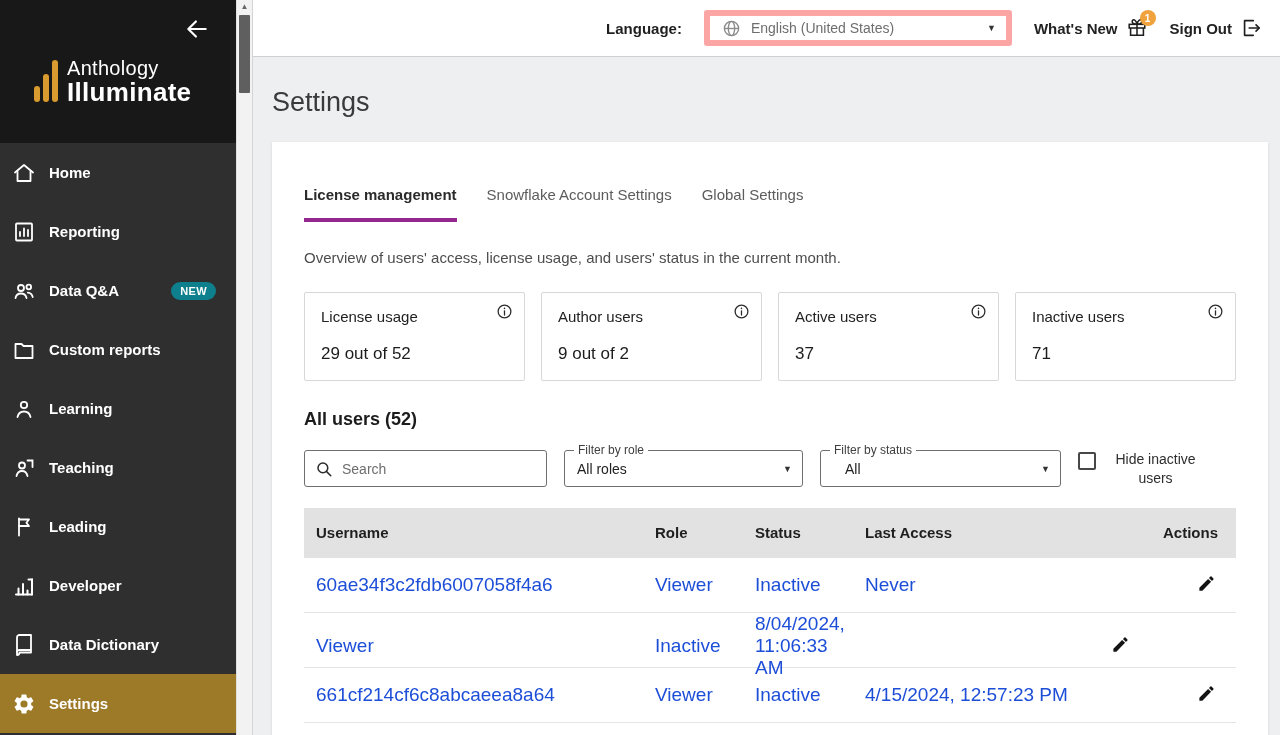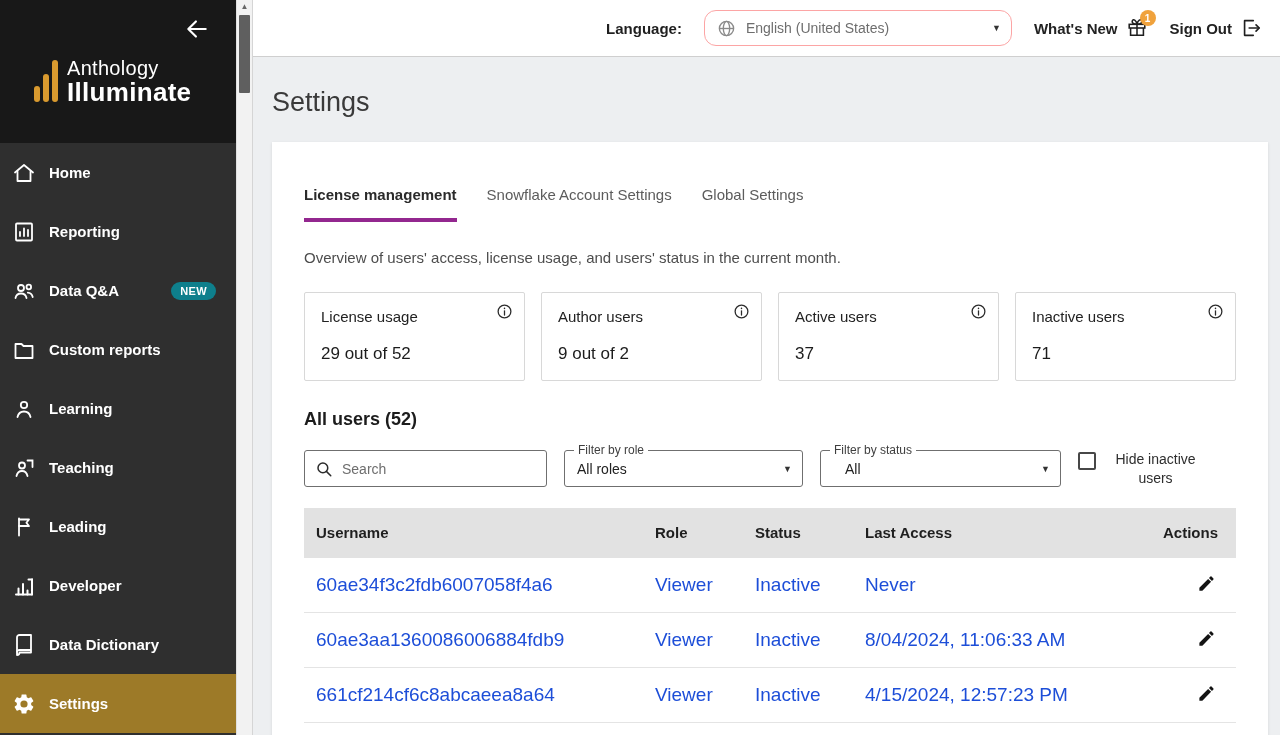--- a/index.html
+++ b/index.html
@@ -65,21 +65,21 @@
 
   
   .topbar {
     position: absolute; left: 253px; top: 0; right: 0; height: 57px;
     background: #fff; border-bottom: 1px solid #cfcfcf;
     display: flex; align-items: center; justify-content: flex-end;
     gap: 22px; padding-right: 18px; z-index: 2;
   }
   .lang-label { font-size: 15px; font-weight: 700; color: #1f1f1f; }
   .lang-select {
-    width: 308px; height: 36px; border: 1px solid #fca5a5; border-radius: 12px;
+    width: 308px; height: 36px; border: 6px solid #fca5a5; border-radius: 3px;
     display: flex; align-items: center; gap: 10px; padding: 0 10px 0 12px;
     cursor: pointer; background: #fff;
   }
   .globe-icon { width: 19px; height: 19px; color: #8a8a8a; flex: none; }
   .globe-icon svg { width: 100%; height: 100%; display: block; }
   .lang-value { font-size: 14px; color: #6e6e6e; }
   .caret { margin-left: auto; font-size: 9px; color: #333; }
   .whats-new { display: flex; align-items: center; gap: 8px; font-size: 15px; font-weight: 700; cursor: pointer; }
   .gift-wrap { position: relative; width: 22px; height: 22px; }
   .gift-wrap svg { width: 22px; height: 22px; color: #1f1f1f; display: block; }
@@ -428,21 +428,20 @@
           <div class="tgrid trow">
             <div>60ae34f3c2fdb6007058f4a6</div>
             <div>Viewer</div>
             <div>Inactive</div>
             <div>Never</div>
             <div><button class="edit-btn"><span><svg viewBox="0 0 24 24" fill="currentColor">
                     <path d="M3 17.25V21h3.75L17.8 9.94l-3.75-3.75L3 17.25zM20.71 7.04a1 1 0 0 0 0-1.41l-2.34-2.34a1 1 0 0 0-1.41 0l-1.83 1.83 3.75 3.75 1.83-1.83z"></path>
                   </svg></span></button></div>
           </div>
           <div class="tgrid trow">
-            <div>60ae3aa1360086006884fdb9</div>
             <div>Viewer</div>
             <div>Inactive</div>
             <div>8/04/2024, 11:06:33 AM</div>
             <div><button class="edit-btn"><span><svg viewBox="0 0 24 24" fill="currentColor">
                     <path d="M3 17.25V21h3.75L17.8 9.94l-3.75-3.75L3 17.25zM20.71 7.04a1 1 0 0 0 0-1.41l-2.34-2.34a1 1 0 0 0-1.41 0l-1.83 1.83 3.75 3.75 1.83-1.83z"></path>
                   </svg></span></button></div>
           </div>
           <div class="tgrid trow">
             <div>661cf214cf6c8abcaeea8a64</div>
             <div>Viewer</div>

